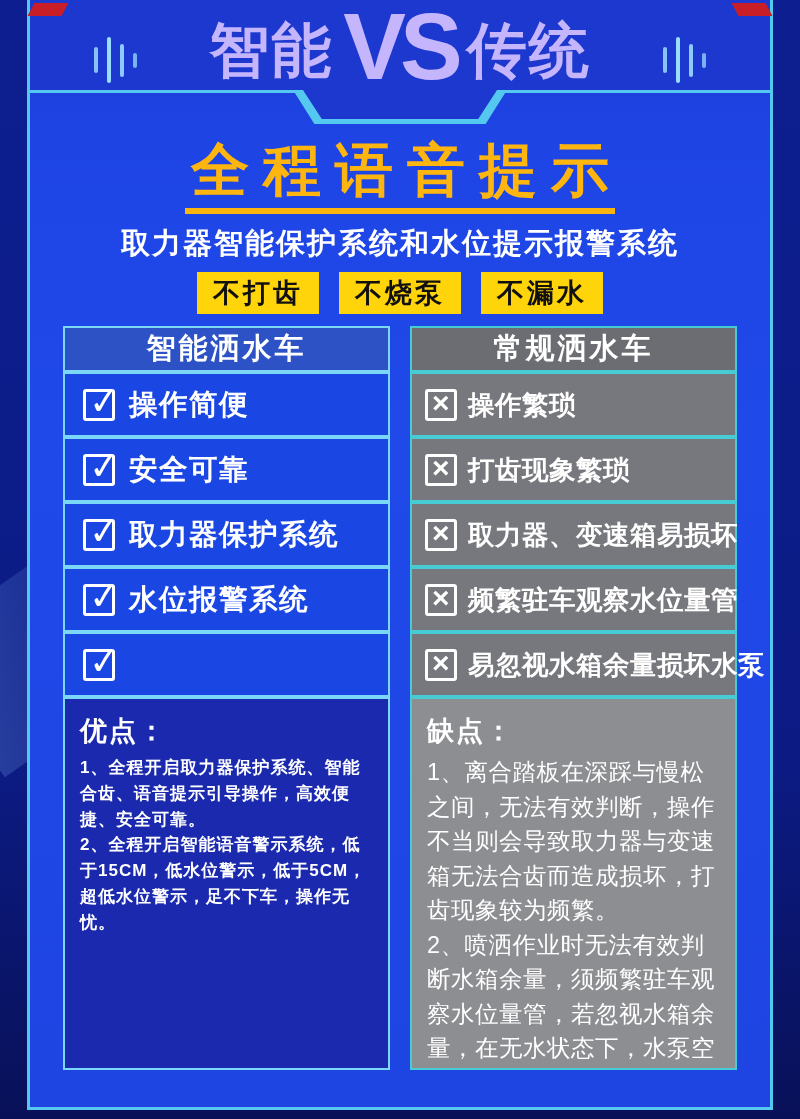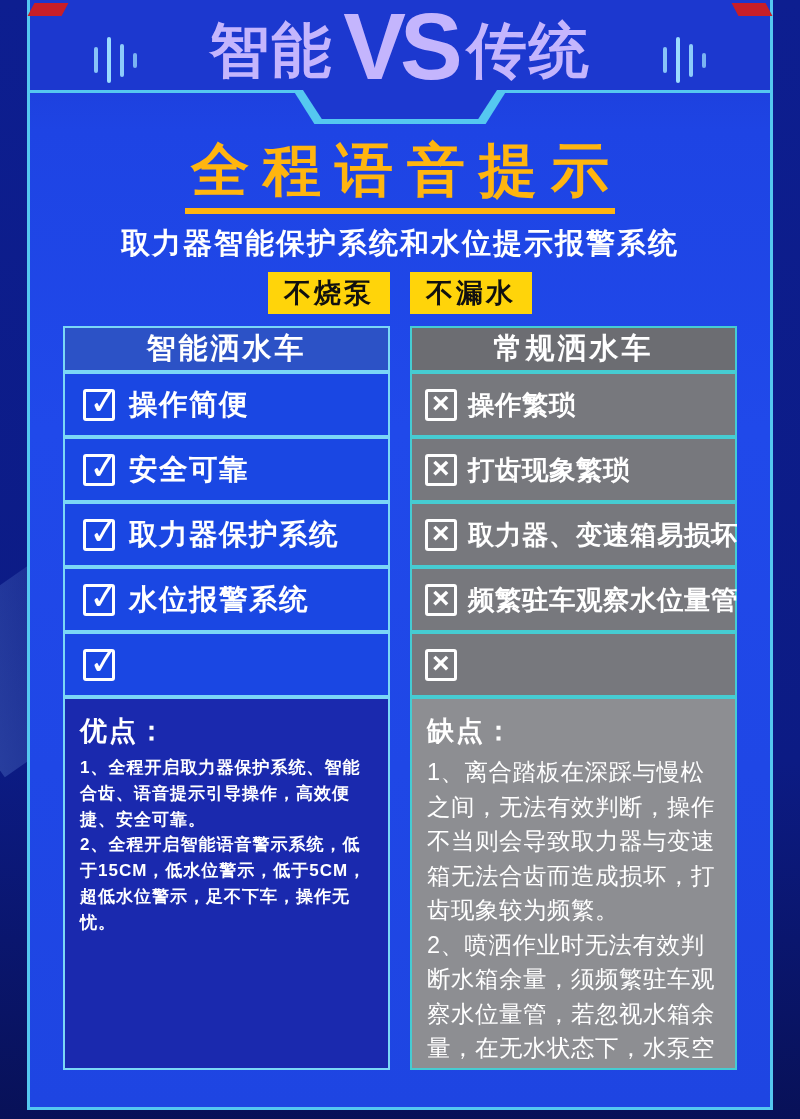--- a/index.html
+++ b/index.html
@@ -101,20 +101,21 @@
       </div>
   </div>
   <div class="notch-b"></div>
   <div class="notch-f"></div>
 
   <div class="subtitle">全程语音提示</div>
   <div class="underline"></div>
   <div class="tagline">取力器智能保护系统和水位提示报警系统</div>
 
   <div class="badges">
+    <span class="badge">不打齿</span>
     <span class="badge">不烧泵</span>
     <span class="badge">不漏水</span>
   </div>
 
   <div class="columns">
 
     <div class="col col-smart">
       <div class="cell head">智能洒水车</div>
 
       <div class="cell rowc">
@@ -178,20 +179,21 @@
       <div class="cell rowc">
         <span class="cb cb-cross">
             <i>×</i>
           </span>
         <span>频繁驻车观察水位量管</span>
       </div>
       <div class="cell rowc">
         <span class="cb cb-cross">
             <i>×</i>
           </span>
+        <span>易忽视水箱余量损坏水泵</span>
       </div>
 
       <div class="cell panel panel-gray">
         <div class="panel-title">缺点：</div>
         <p>1、离合踏板在深踩与慢松之间，无法有效判断，操作不当则会导致取力器与变速箱无法合齿而造成损坏，打齿现象较为频繁。</p>
         <p>2、喷洒作业时无法有效判断水箱余量，须频繁驻车观察水位量管，若忽视水箱余量，在无水状态下，水泵空转，则会造成水泵损坏。</p>
       </div>
     </div>
 
   </div>

